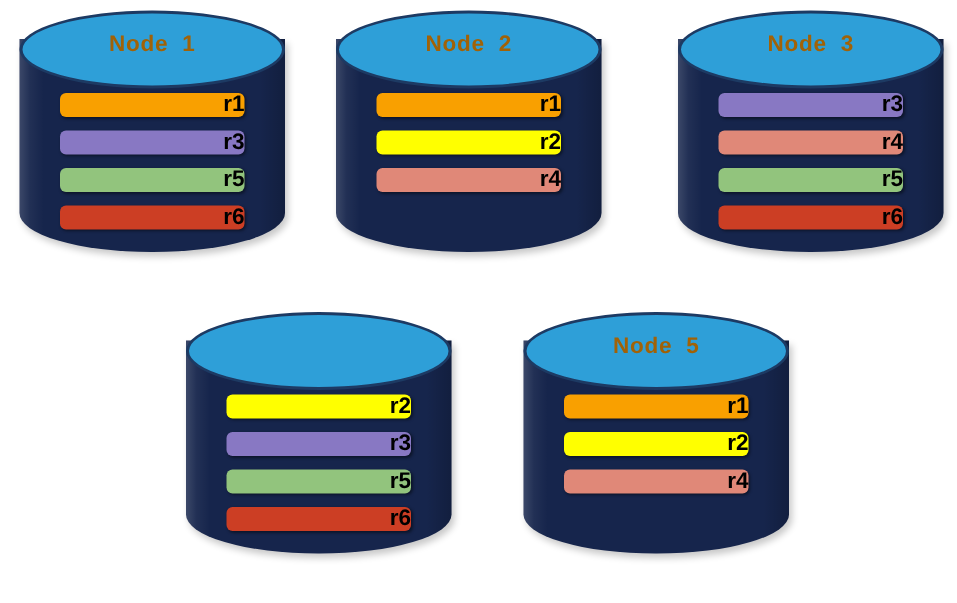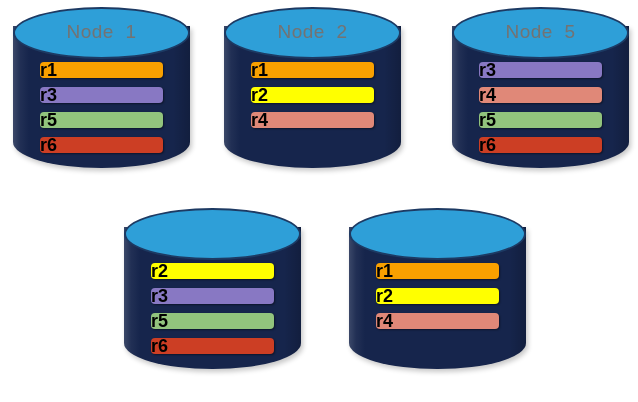--- a/index.html
+++ b/index.html
@@ -69,45 +69,45 @@
     background: #2e9fd8;
     border: 2px solid #1d3a63;
     box-sizing: border-box;
   }
   .node-title {
     position: absolute;
     left: 0;
     top: 14px;
     width: 177px;
     text-align: center;
-    color: #737373;
-    font-size: 19px;
-    font-weight: normal;
+    color: #a16207;
+    font-size: 15px;
+    font-weight: bold;
     letter-spacing: 0.5px;
     z-index: 5;
     white-space: pre;
   }
 
   
   .bars {
     position: absolute;
     left: 27px;
     top: 55px;
     width: 123px;
     z-index: 4;
   }
   .bar {
     height: 16px;
     border-radius: 4px;
     margin-bottom: 9px;
     color: #000000;
-    font-size: 18px;
+    font-size: 15px;
     font-weight: bold;
     line-height: 16px;
-    text-align: left;
+    text-align: right;
     box-shadow: 1px 1px 2px rgba(0,0,0,0.45);
   }
 </style>
 </head>
 <body>
 
 <div id="diagram" style="background: rgb(255, 255, 255);">
     <div class="node" style="left: 13px; top: 7px;">
       <div class="cyl-body" style="background: rgb(22, 37, 76);">
         <div class="cyl-sheen"></div>
@@ -131,21 +131,21 @@
         <div class="bar" style="background: rgb(249, 160, 0);">r1</div>
         <div class="bar" style="background: rgb(255, 255, 0);">r2</div>
         <div class="bar" style="background: rgb(224, 136, 120);">r4</div>
       </div>
     </div>
     <div class="node" style="left: 452px; top: 7px;">
       <div class="cyl-body" style="background: rgb(22, 37, 76);">
         <div class="cyl-sheen"></div>
       </div>
       <div class="cyl-top" style="background: rgb(46, 159, 216); border-color: rgb(29, 58, 99);"></div>
-      <div class="node-title">Node  5</div>
+      <div class="node-title">Node  3</div>
       <div class="bars">
         <div class="bar" style="background: rgb(136, 120, 195);">r3</div>
         <div class="bar" style="background: rgb(224, 136, 120);">r4</div>
         <div class="bar" style="background: rgb(146, 196, 125);">r5</div>
         <div class="bar" style="background: rgb(204, 62, 36);">r6</div>
       </div>
     </div>
     <div class="node" style="left: 124px; top: 208px;">
       <div class="cyl-body" style="background: rgb(22, 37, 76);">
         <div class="cyl-sheen"></div>
@@ -156,19 +156,20 @@
         <div class="bar" style="background: rgb(136, 120, 195);">r3</div>
         <div class="bar" style="background: rgb(146, 196, 125);">r5</div>
         <div class="bar" style="background: rgb(204, 62, 36);">r6</div>
       </div>
     </div>
     <div class="node" style="left: 349px; top: 208px;">
       <div class="cyl-body" style="background: rgb(22, 37, 76);">
         <div class="cyl-sheen"></div>
       </div>
       <div class="cyl-top" style="background: rgb(46, 159, 216); border-color: rgb(29, 58, 99);"></div>
+      <div class="node-title">Node  5</div>
       <div class="bars">
         <div class="bar" style="background: rgb(249, 160, 0);">r1</div>
         <div class="bar" style="background: rgb(255, 255, 0);">r2</div>
         <div class="bar" style="background: rgb(224, 136, 120);">r4</div>
       </div>
     </div>
   </div>
 
 </body></html>

